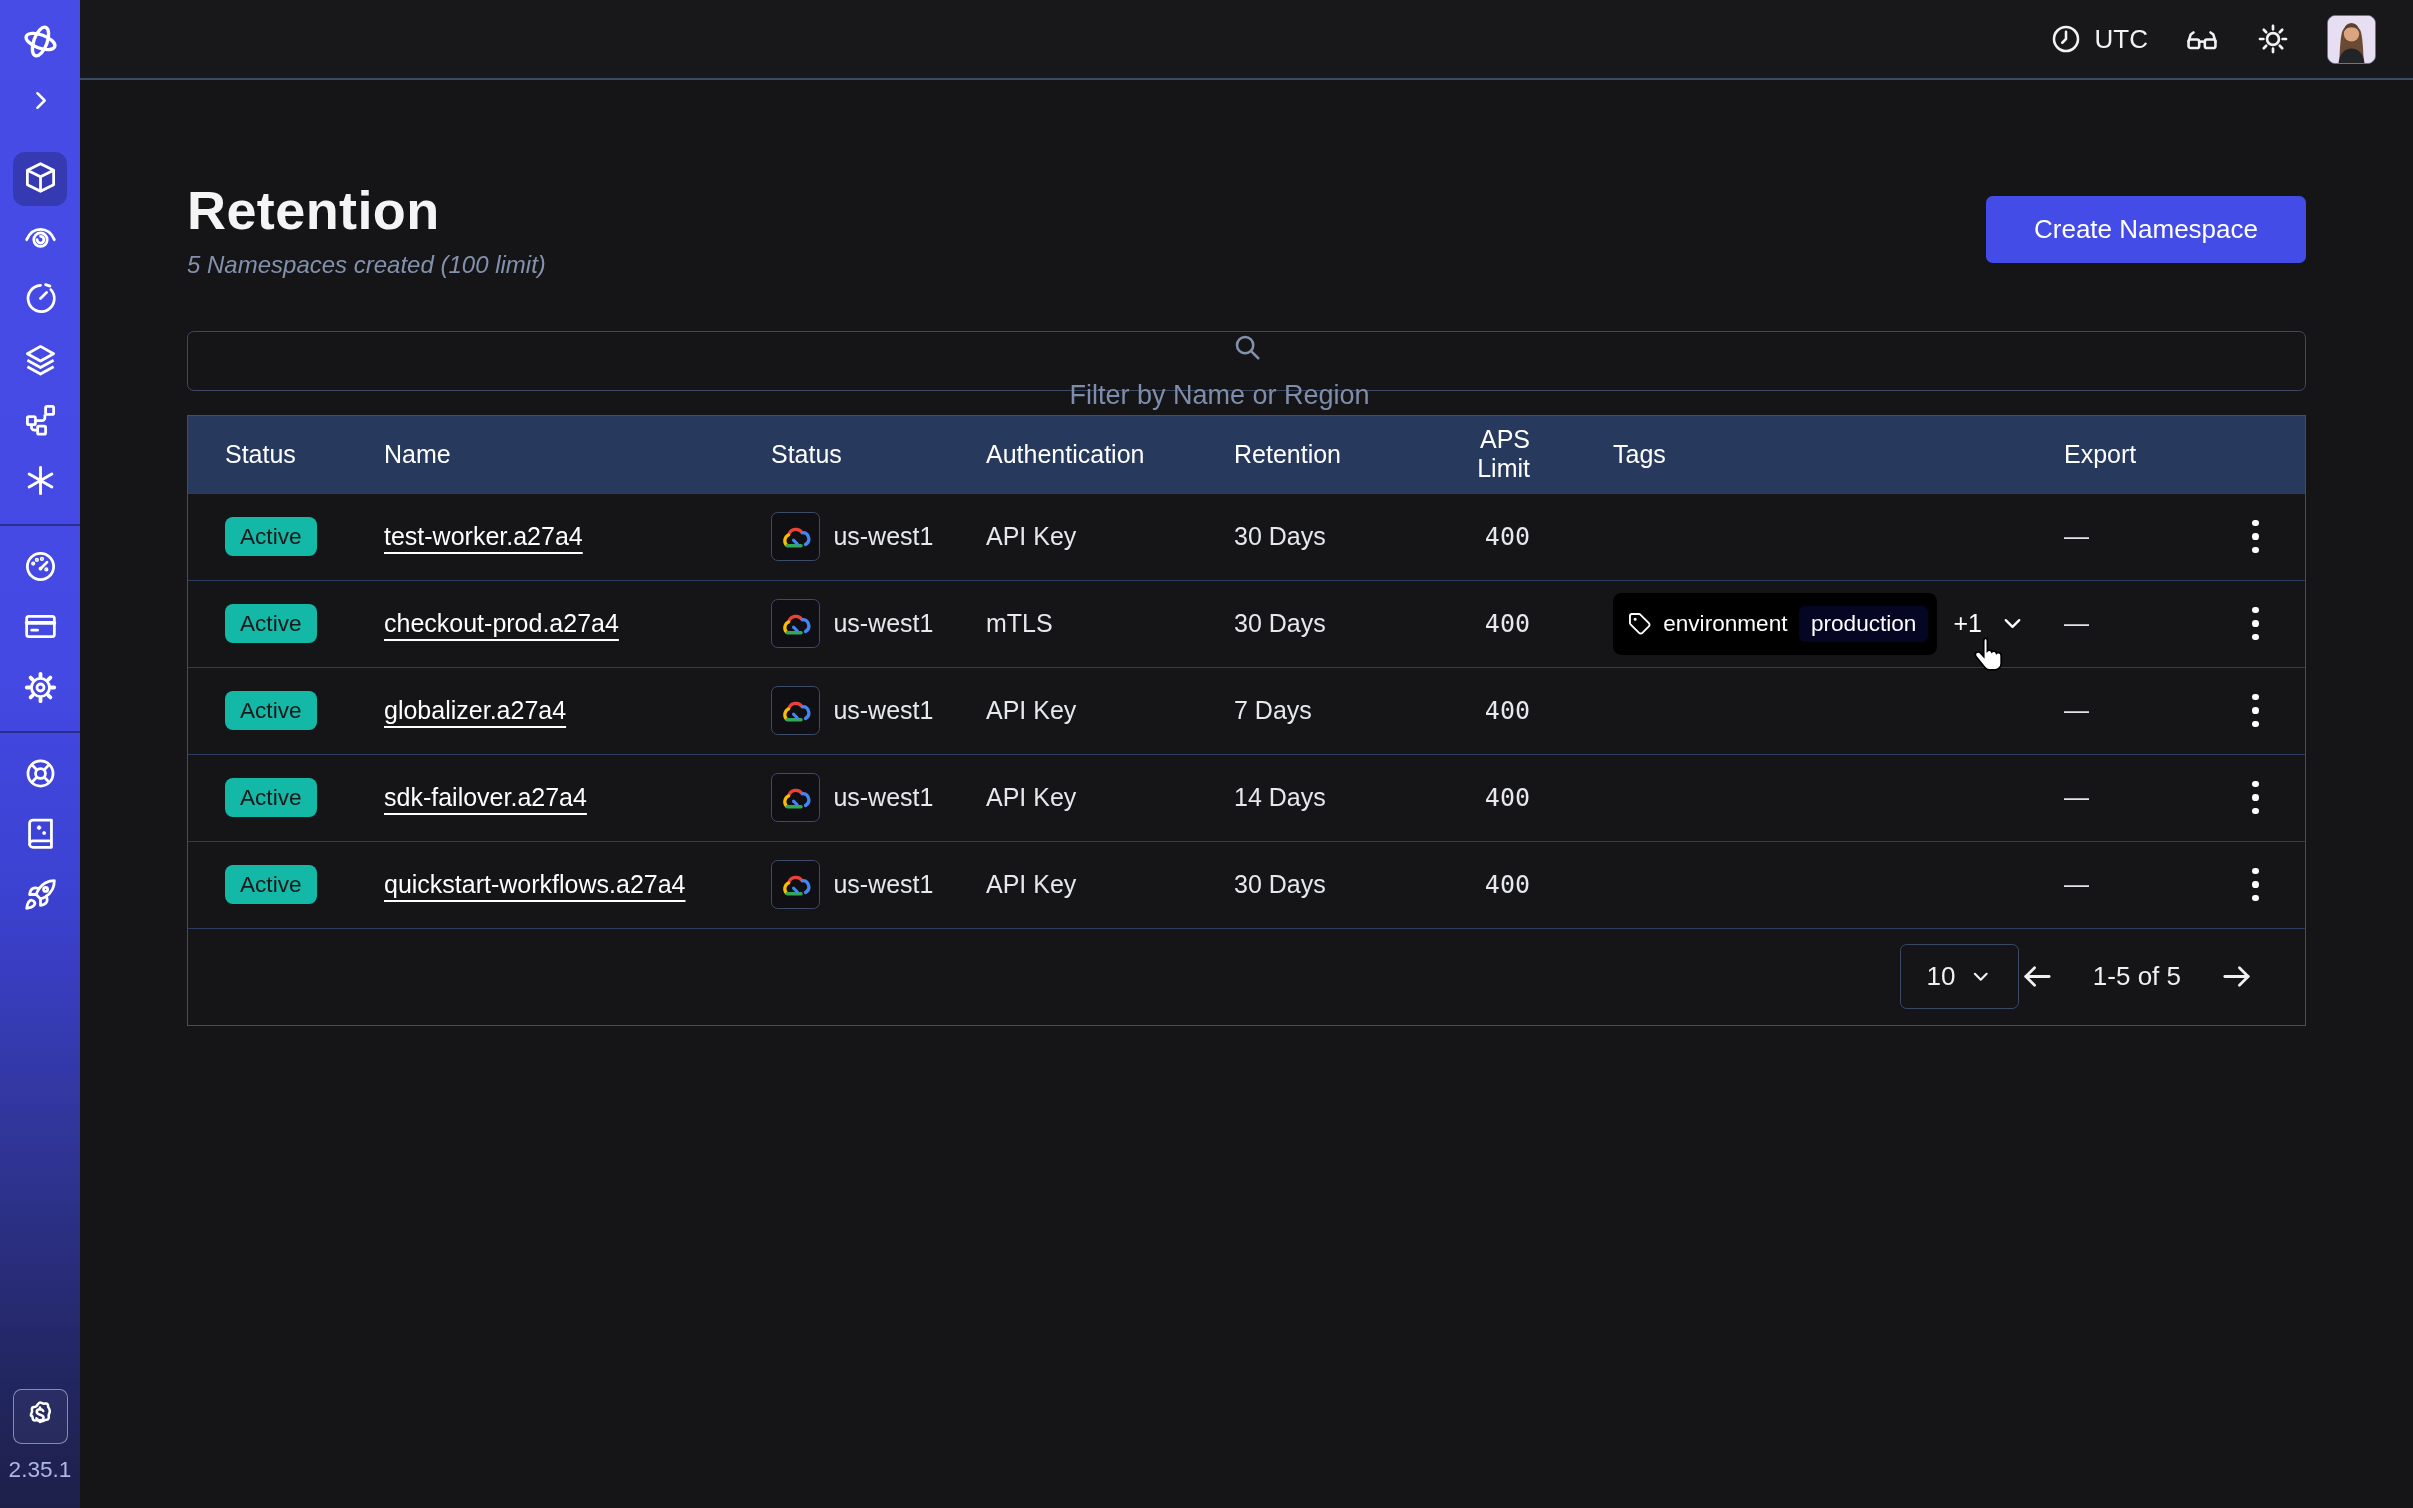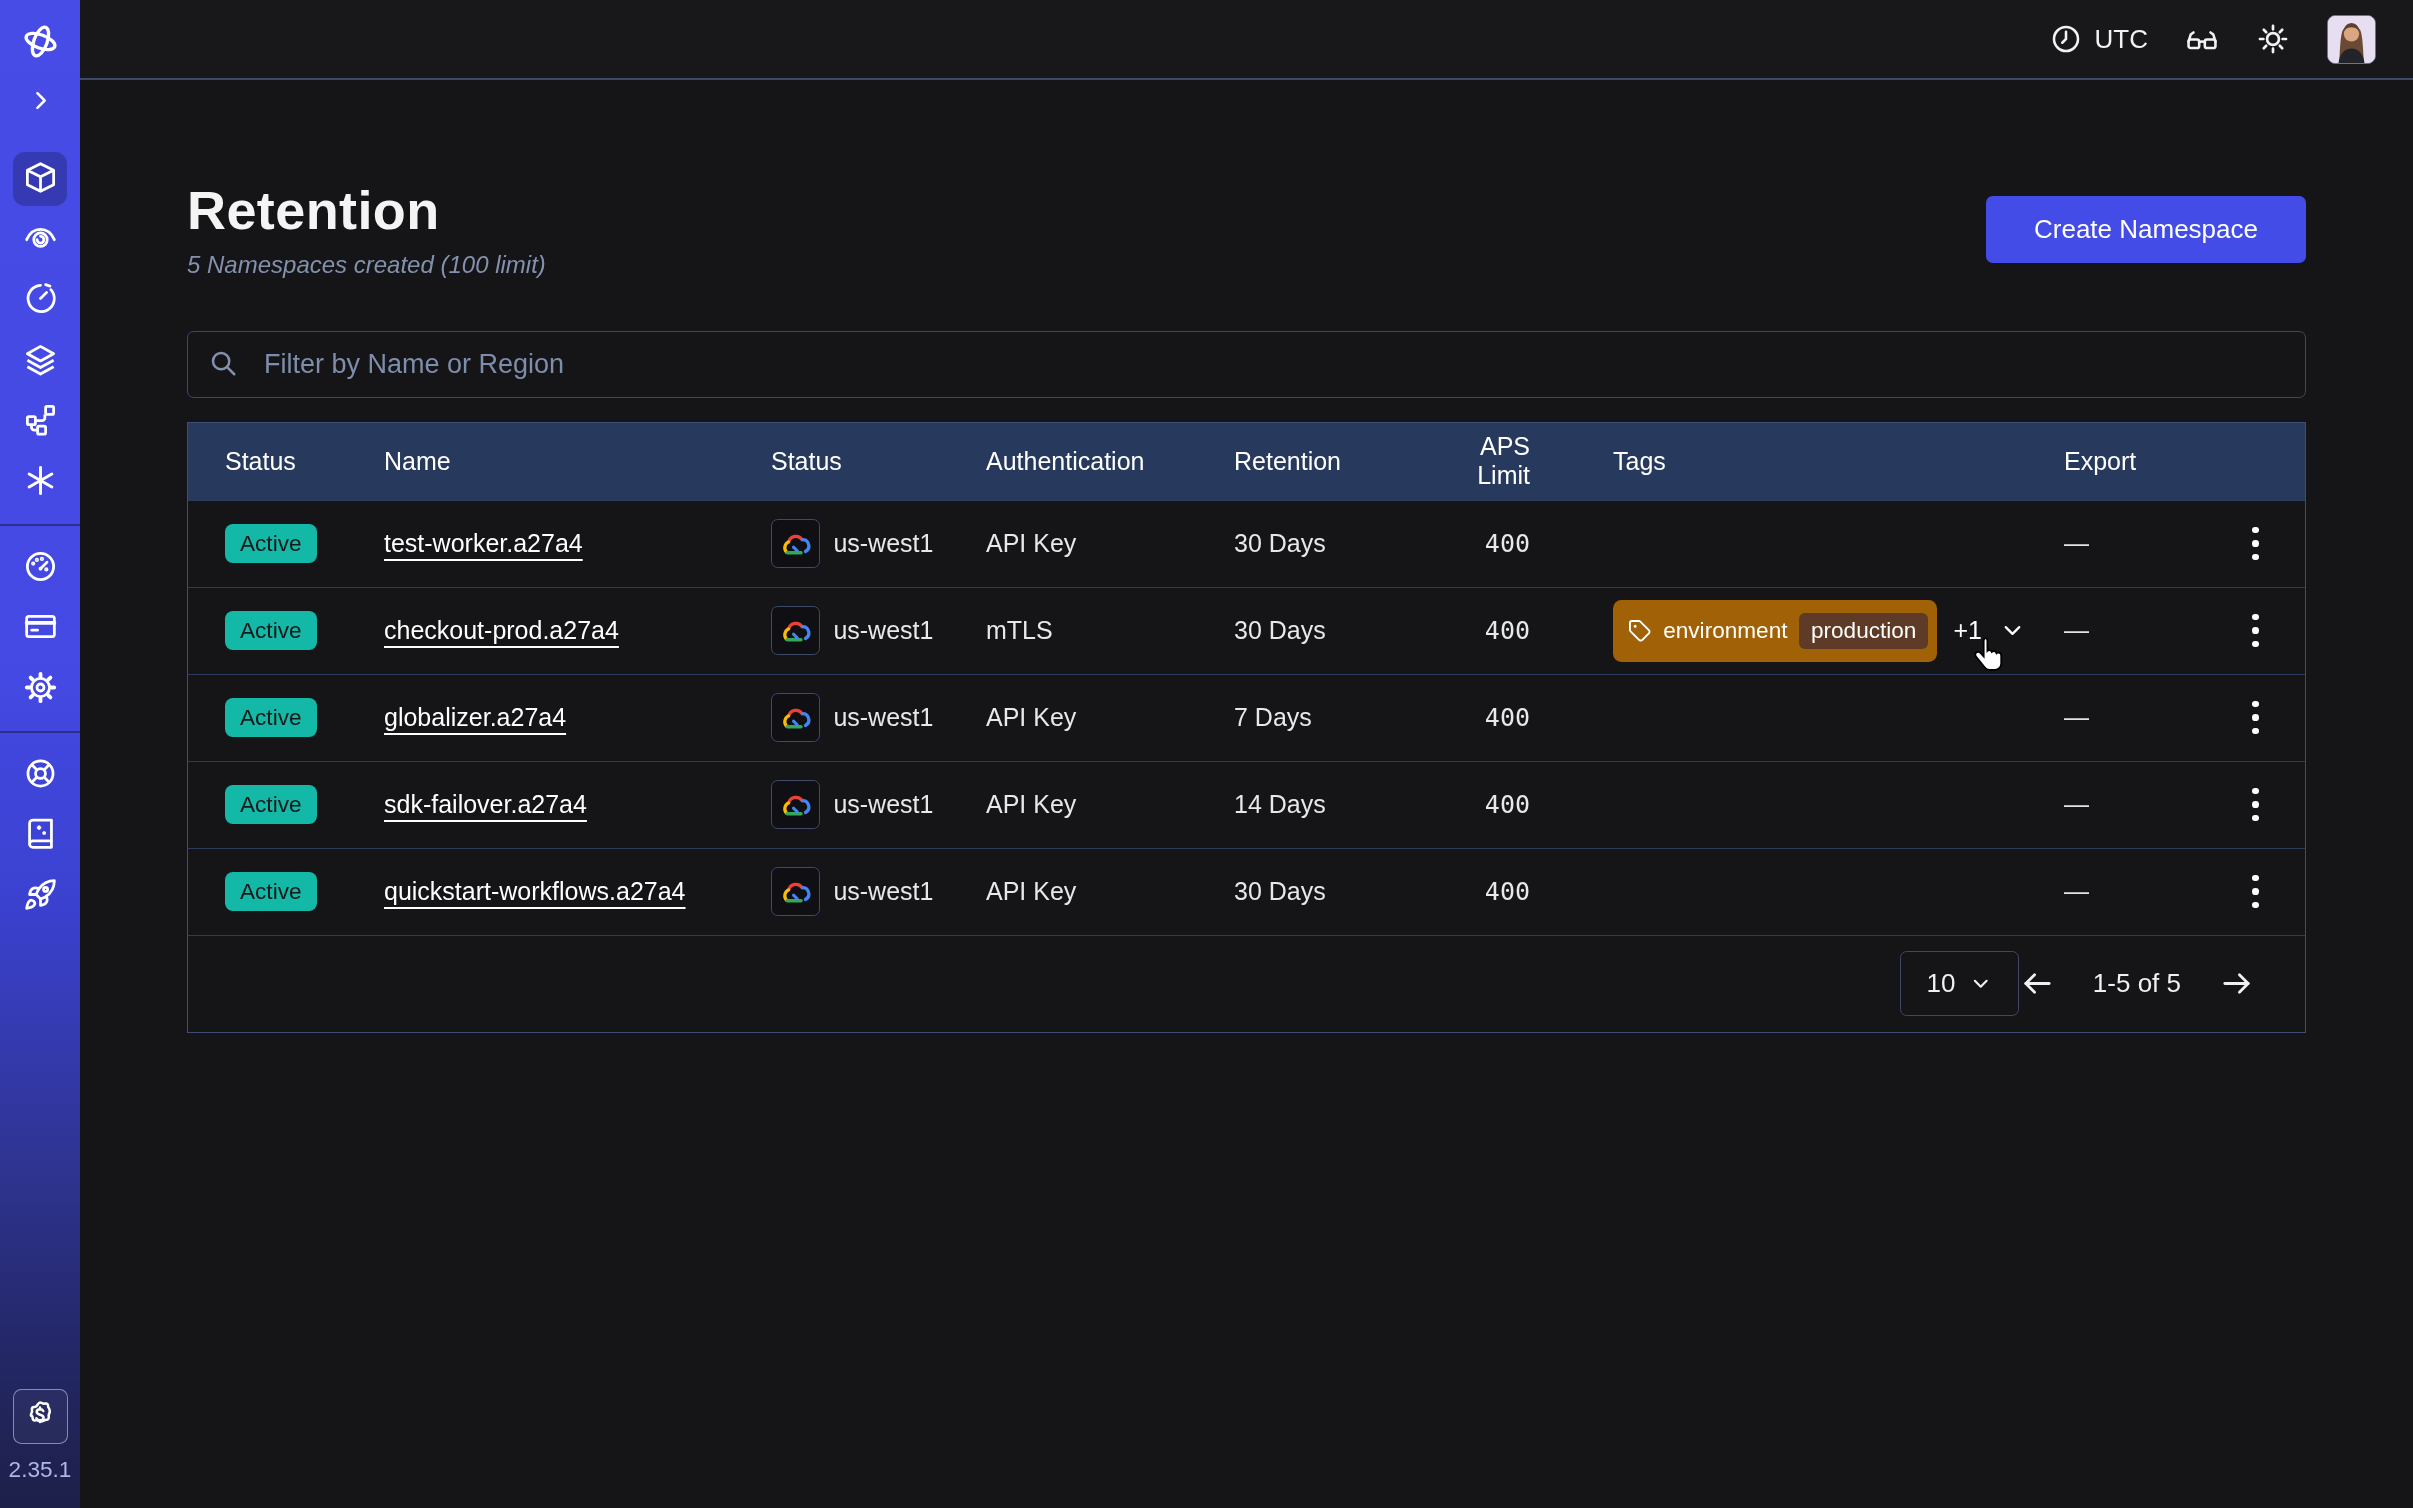--- a/index.html
+++ b/index.html
@@ -56,22 +56,22 @@
   .main { position:absolute; left:80px; top:83px; right:0; bottom:0; padding:0 107px; }
   .title-row { margin-top:96px; display:flex; align-items:center; justify-content:space-between; }
   .page-title { font-size:54px; font-weight:600; color:#f4f4f5; letter-spacing:0.4px; }
   .page-subtitle { margin-top:10px; font-size:24px; color:#8391ad;font-style:italic; }
   .create-btn {
     background:#444ce7; color:#fff; border:none; border-radius:6.7px;
     height:67px; padding:0 48px; font-size:26px; font-family:inherit; cursor:pointer;
   }
 
   .search-box {
-    margin-top:52px; height:67px; border:1.7px solid #3c4965; border-radius:6.7px;
-    display:flex; align-items:center; padding:0 20px; gap:26px; background:#151517;
+    margin-top:52px; height:60px; border:1.7px solid #3c4965; border-radius:6.7px;
+    display:flex; align-items:center; padding:0 20px; gap:15px; background:#151517;flex-direction:column;
   }
   .search-box svg { width:30px; height:30px; color:#8391ad; flex:none; }
   .search-box input {
     background:transparent; border:none; outline:none; color:#e8eaee;
     font-size:27px; font-family:inherit; flex:1;
   }
   .search-box input::placeholder { color:#7e8dab; }
 
   
   .table { margin-top:23.5px; border:1.7px solid #3d4e75; }
@@ -94,21 +94,21 @@
   }
   .region-cell { display:flex; align-items:center; gap:13.4px; }
   .cloud-box {
     width:49px; height:49px; border:1.7px solid #3d4a68; border-radius:6.7px; background:#101014;
     display:flex; align-items:center; justify-content:center; flex:none;
   }
   .cloud-box svg { width:30px; height:30px; }
   .aps-cell { font-family:"DejaVu Sans Mono", monospace; font-size:25px; }
   .tags-cell { display:flex; align-items:center; gap:17px; }
   .tag-pill {
-    display:flex; align-items:center; gap:11.7px; background:#a16207; color:#fff;
+    display:flex; align-items:center; gap:11.7px; background:#000000; color:#fff;
     height:62px; border-radius:8.4px; padding:0 8.4px 0 15px; font-size:22.6px; cursor:pointer;
   }
   .tag-pill svg { width:23.5px; height:23.5px; flex:none; }
   .tag-value-chip { background:rgba(10,14,80,0.45); border-radius:5.9px; padding:5px 11.7px; }
   .tag-more { font-size:25px; color:#fff; }
   .tag-chevron { width:27px; height:27px; color:#fff; cursor:pointer; }
   .export-cell { color:#e0e3e8; }
   .kebab { justify-self:center; display:flex; flex-direction:column; gap:6.7px; cursor:pointer; padding:8.4px; }
   .kebab i { width:6.7px; height:6.7px; border-radius:50%; background:#fff; display:block; }
 

